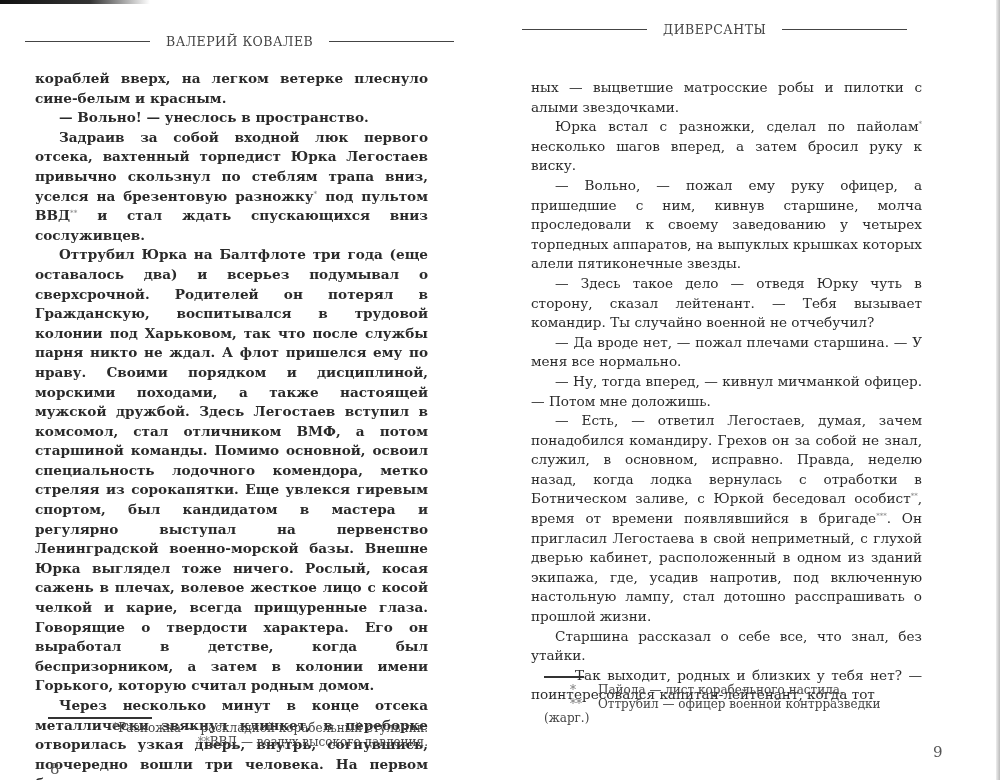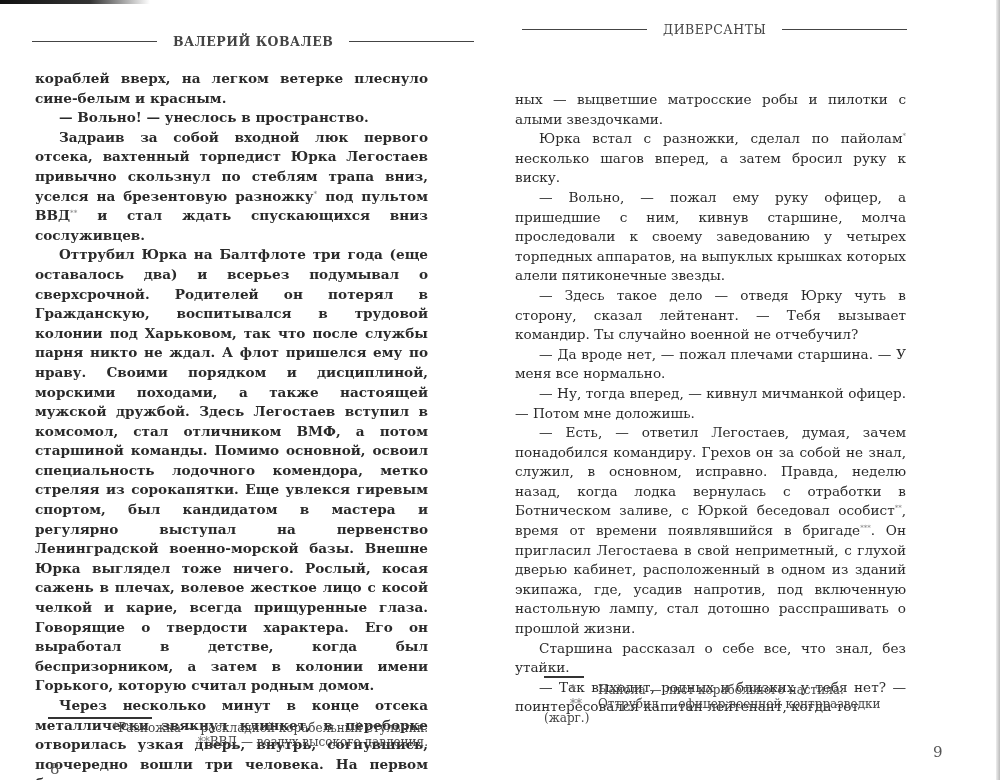--- a/index.html
+++ b/index.html
@@ -19,35 +19,35 @@
   }
   .page { position: absolute; top: 0; height: 780px; }
   .page.left { left: 0; width: 500px; }
   .page.right { left: 500px; width: 500px; }
 
   .running-head {
     position: absolute; display: flex; align-items: center;
     font-family: "DejaVu Serif", serif; font-size: 12.5px; letter-spacing: 0.5px;
     color: #444;
   }
-  .left .running-head { left: 32px; top: 34px; width: 402px; font-weight: bold; }
+  .left .running-head { left: 25px; top: 34px; width: 402px; }
   .right .running-head { left: 22px; top: 22px; width: 403px; }
   .running-head .rule { flex: 1; height: 1px; background: #444; }
   .running-head .title { padding: 0 16px; white-space: nowrap; }
   .left .running-head .rule.l { flex: 0 0 125px; }
   .left .running-head .rule.r { flex: 0 0 125px; }
   .right .running-head .rule.l { flex: 0 0 125px; }
   .right .running-head .rule.r { flex: 0 0 125px; }
 
   .body-text {
     position: absolute; font-size: 13.6px; line-height: 19.6px;
     text-align: justify; color: #2a2a2a;
   }
   .left .body-text { left: 35px; top: 69px; width: 393px; font-weight: bold; }
-  .right .body-text { left: 15px; top: 78px; width: 391px; margin-top: 12px; }
+  .right .body-text { left: 31px; top: 78px; width: 391px; }
   .body-text p { margin: 0; text-indent: 24px; }
   .body-text p.cont { text-indent: 0; }
   sup { font-size: 7px; color: #888; vertical-align: 5px; line-height: 0; }
 
   .fn-rule { position: absolute; height: 2px; background: #333; }
   .left .fn-rule { left: 48px; top: 717px; width: 104px; }
   .right .fn-rule { left: 44px; top: 676px; width: 40px; height: 1.5px; }
 
   .footnotes {
     position: absolute; font-size: 12px; line-height: 14px; color: #444;

